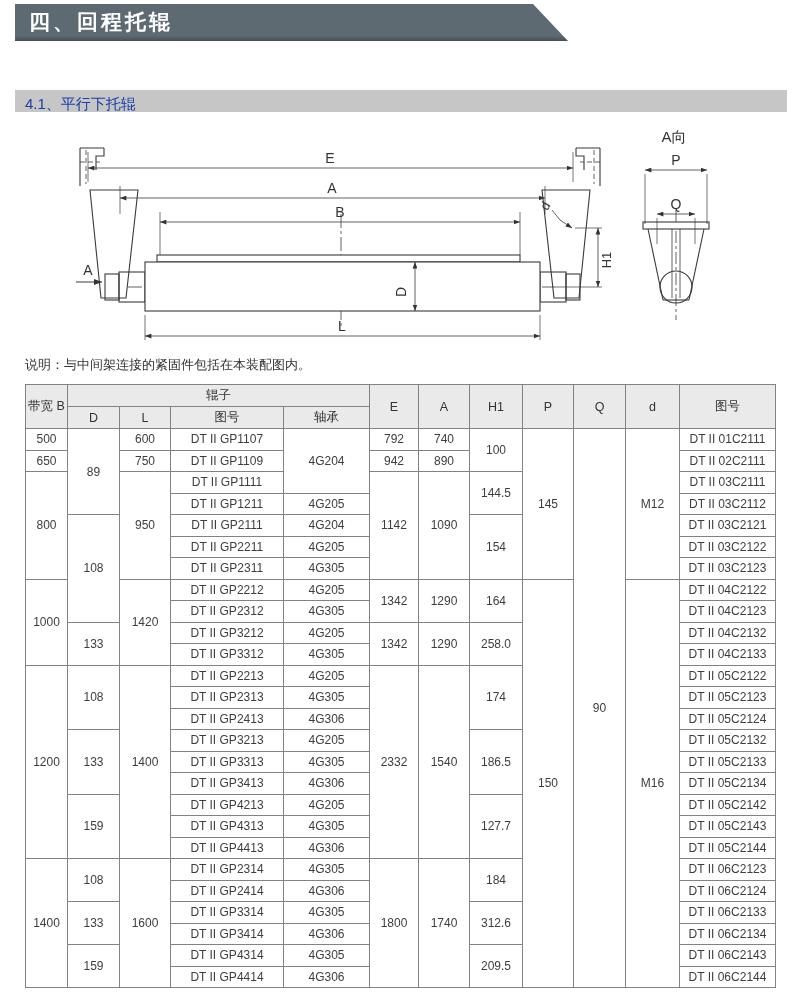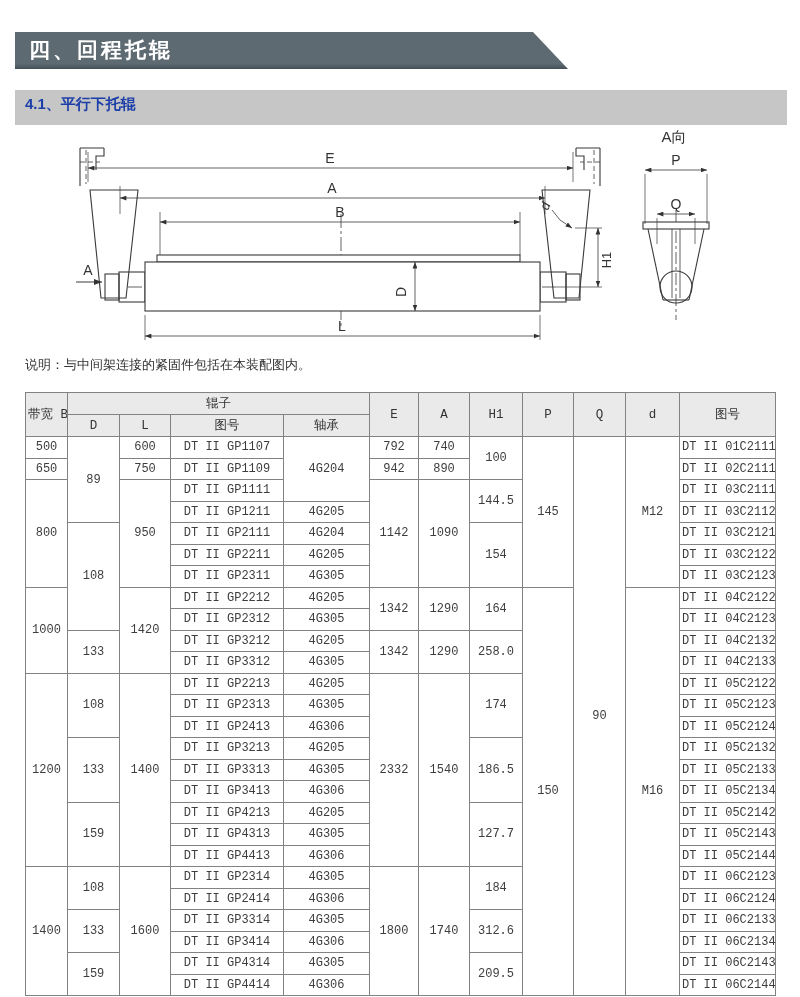--- a/index.html
+++ b/index.html
@@ -3,34 +3,34 @@
 <meta charset="utf-8">
 <style>
   html,body{margin:0;padding:0;background:#fff;}
   .page{position:relative;width:800px;height:997px;background:#ffffff;overflow:hidden;
         font-family:"Liberation Sans","DejaVu Sans",sans-serif;}
   
   .banner{position:absolute;left:15px;top:4px;width:553px;height:37px;box-sizing:border-box;
           padding-left:14px;line-height:35px;color:#ffffff;font-size:21px;font-weight:bold;
           letter-spacing:3px;
           background:linear-gradient(180deg,#5d6a72 0%,#5d6a72 86%,#454f56 100%);
-          clip-path:polygon(0 0,518px 0,553px 100%,0 100%);margin-top:28px;}
-  
-  .section-bar{position:absolute;left:15px;top:90px;width:772px;height:35px;box-sizing:border-box;
-          background:#c6c6c6;color:#1c3ea8;font-size:15px;font-weight:bold;line-height:27px;
+          clip-path:polygon(0 0,518px 0,553px 100%,0 100%);}
+  
+  .section-bar{position:absolute;left:15px;top:90px;width:772px;height:22px;box-sizing:border-box;
+          background:#c6c6c6;color:#1c3ea8;font-size:15px;font-weight:normal;line-height:27px;
           padding-left:10px;}
   
   .drawing{position:absolute;left:0;top:122px;width:800px;height:235px;}
   .drawing text{font-family:"Liberation Sans","DejaVu Sans",sans-serif;fill:#333;}
   
   .note{position:absolute;left:25px;top:356px;font-size:13px;color:#333;font-family:Liberation Mono, monospace;}
   .unit{position:absolute;right:25px;top:366px;font-size:12px;color:#333;text-align:right;margin-top:31px;}
   
-  table.spec{position:absolute;left:25px;top:392px;width:750px;border-collapse:collapse;
-          table-layout:fixed;font-family:Liberation Mono, monospace;}
+  table.spec{position:absolute;left:25px;top:384px;width:750px;border-collapse:collapse;
+          table-layout:fixed;}
   table.spec th,table.spec td{border:1px solid #828282;text-align:center;vertical-align:middle;
           padding:0 2px;overflow:hidden;white-space:nowrap;}
   table.spec thead th{background:#eaeaea;font-weight:normal;font-size:12.5px;color:#333;height:21px;}
   table.spec tbody td{background:#fff;font-size:12px;color:#3d3d3d;height:20.5px;}
 </style>
 </head>
 <body>
 
 <div class="page">
 

